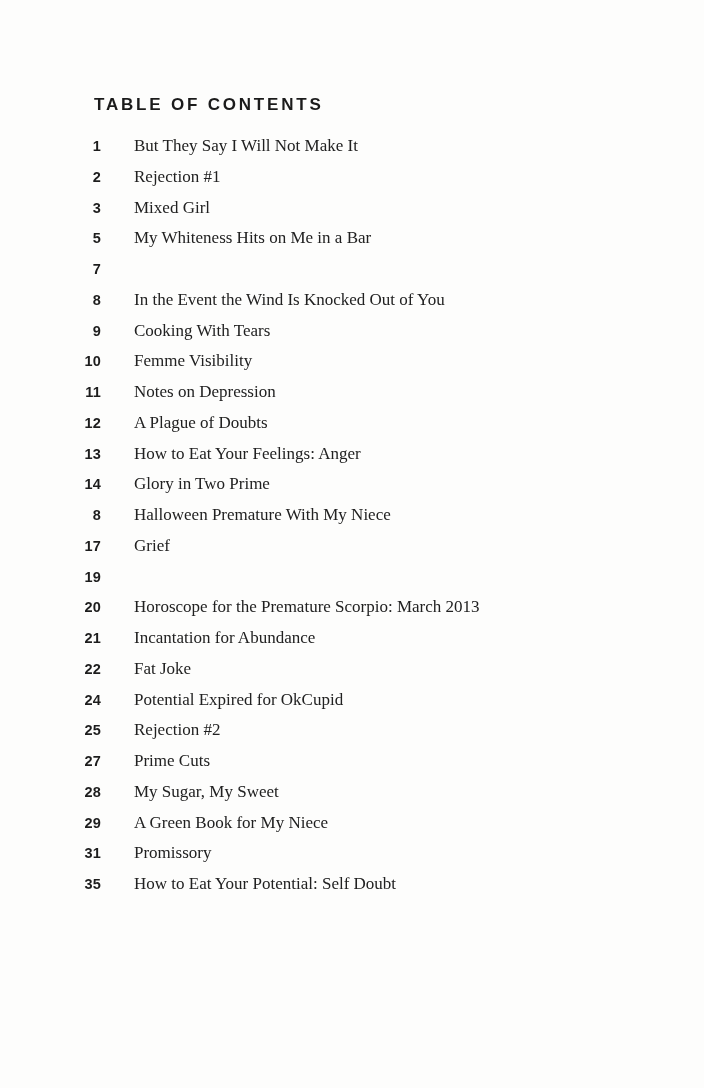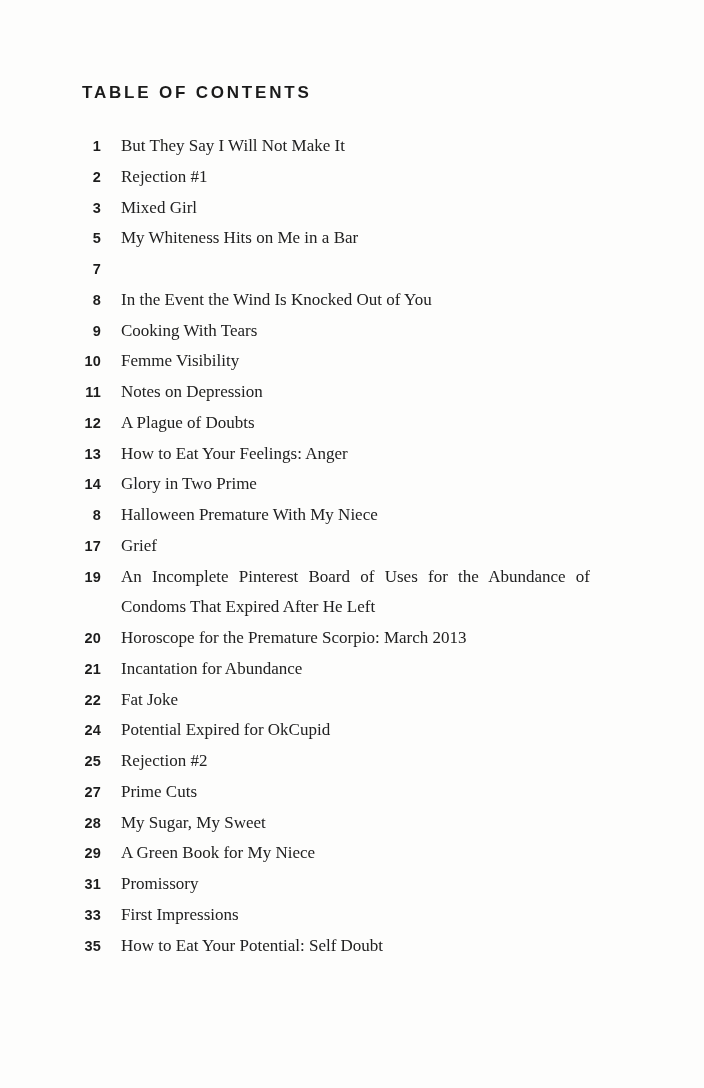--- a/index.html
+++ b/index.html
@@ -13,21 +13,21 @@
     position: relative;
     width: 704px;
     height: 1088px;
     background: #fdfdfc;
     overflow: hidden;
   }
   .heading {
     position: absolute;
     left: 78px;
     top: 79px;
-    margin: 4px;
+    margin: 16px;
     font-family: "Liberation Sans", sans-serif;
     font-size: 17px;
     font-weight: 700;
     letter-spacing: 2.8px;
     color: #1b1b1b;
     white-space: nowrap;
   }
   .toc {
     position: absolute;
     left: 58px;
@@ -42,21 +42,21 @@
     flex: 0 0 43px;
     text-align: right;
     font-family: "Liberation Sans", sans-serif;
     font-weight: 700;
     font-size: 14.5px;
     line-height: 30.75px;
     color: #1d1d1d;
     letter-spacing: 0.2px;
   }
   .title {
-    margin-left: 20px;
+    margin-left: 33px;
     width: 470px;
     font-size: 17px;
     line-height: 30.75px;
     text-align: justify;
     color: #212121;
     font-variant-numeric: oldstyle-nums;
   }
 </style>
 </head>
 <body>
@@ -115,21 +115,20 @@
     <div class="row">
       <span class="num">8</span>
       <span class="title">Halloween Premature With My Niece</span>
     </div>
     <div class="row">
       <span class="num">17</span>
       <span class="title">Grief</span>
     </div>
     <div class="row">
       <span class="num">19</span>
-      <span class="title">An Incomplete Pinterest Board of Uses for the Abundance of Condoms That Expired After He Left</span>
     </div>
     <div class="row">
       <span class="num">20</span>
       <span class="title">Horoscope for the Premature Scorpio: March 2013</span>
     </div>
     <div class="row">
       <span class="num">21</span>
       <span class="title">Incantation for Abundance</span>
     </div>
     <div class="row">
@@ -154,21 +153,17 @@
     </div>
     <div class="row">
       <span class="num">29</span>
       <span class="title">A Green Book for My Niece</span>
     </div>
     <div class="row">
       <span class="num">31</span>
       <span class="title">Promissory</span>
     </div>
     <div class="row">
-      <span class="num">33</span>
-      <span class="title">First Impressions</span>
-    </div>
-    <div class="row">
       <span class="num">35</span>
       <span class="title">How to Eat Your Potential: Self Doubt</span>
     </div>
   </div>
 </div>
 
 </body></html>

